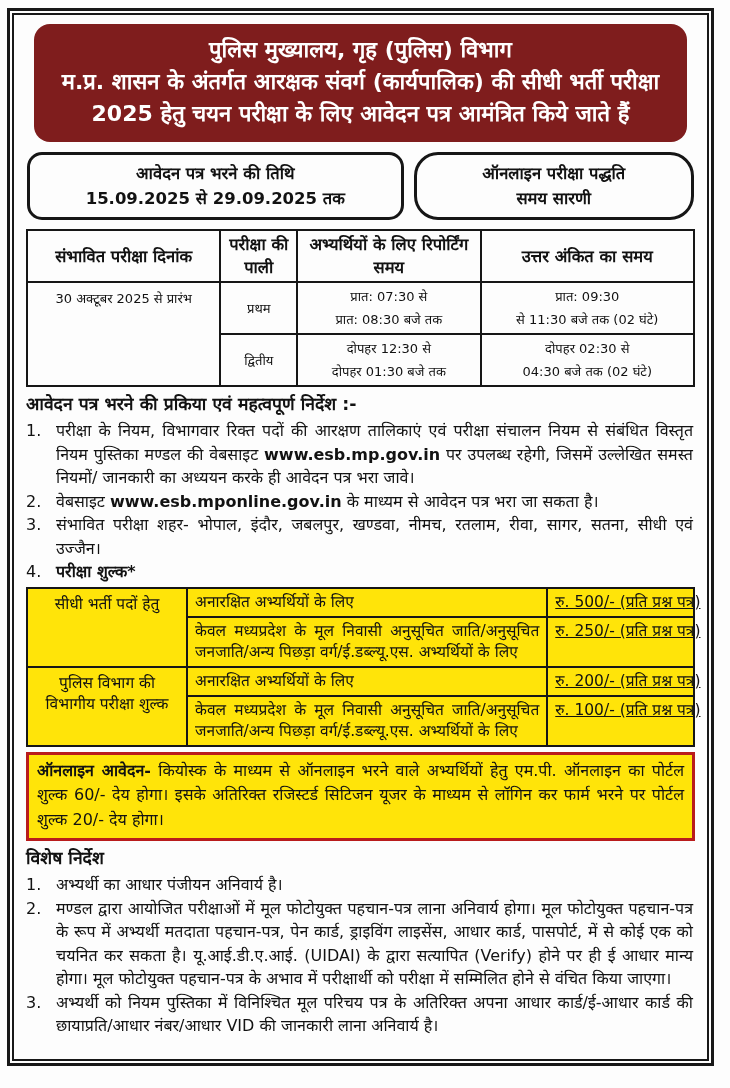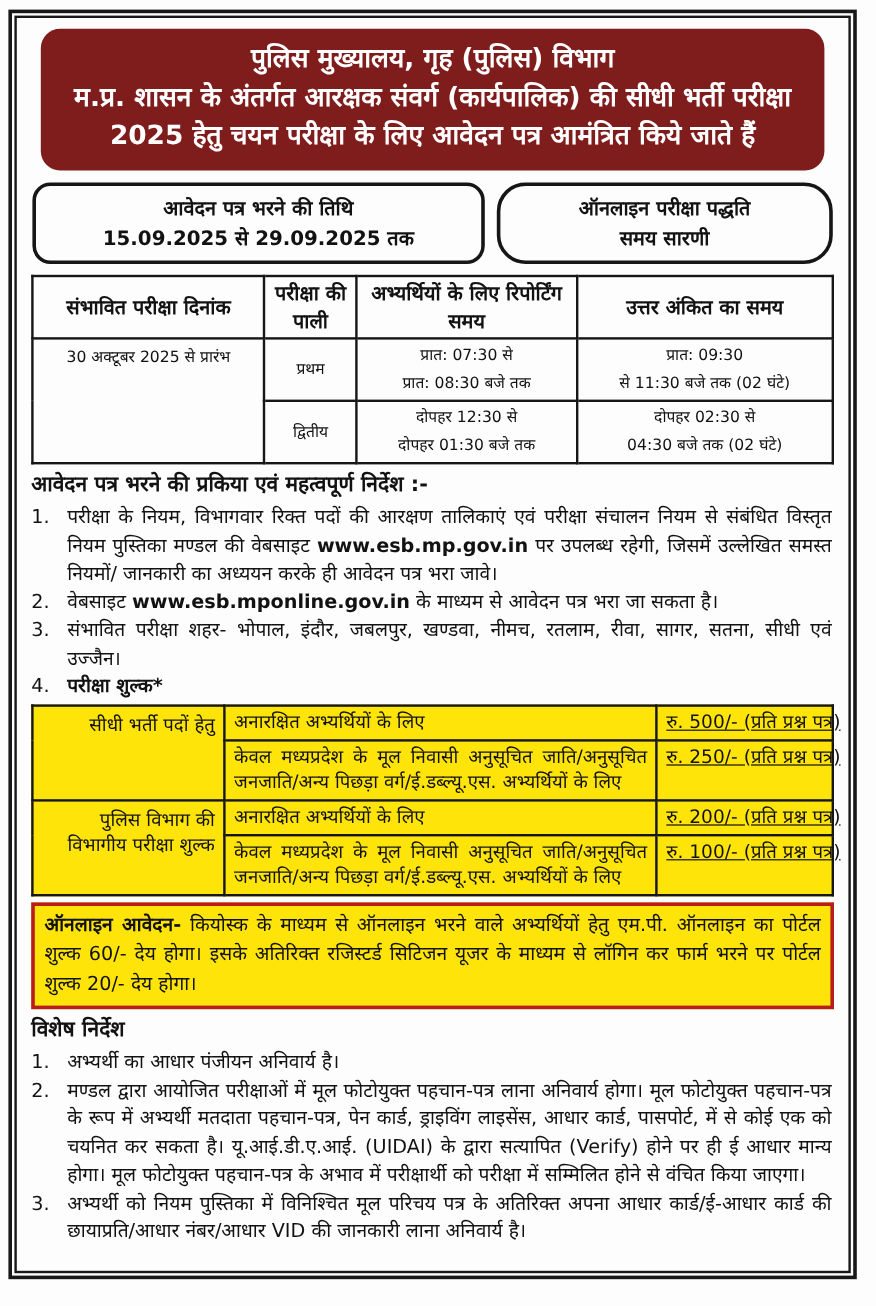--- a/index.html
+++ b/index.html
@@ -32,21 +32,21 @@
   .cell-line{display:block;}
 
   .sec-heading{font-weight:bold;font-size:17.5px;line-height:25px;margin:5px 0 2px;}
   .num-item{display:flex;font-size:16px;line-height:23.5px;}
   .num-item .num{flex:0 0 30px;}
   .num-item .itxt{flex:1;text-align:justify;padding-right:2px;}
   .b{font-weight:bold;}
 
   .fee{background:#ffe409;margin-top:3px;}
   .fee td{border:2px solid #161616;font-size:15.5px;line-height:21px;padding:3px 7px;box-sizing:border-box;}
-  .fee .g-label{width:24%;text-align:right;vertical-align:top;padding-top:5px;}
+  .fee .g-label{width:24%;text-align:center;vertical-align:top;padding-top:5px;}
   .fee .g-cat{text-align:justify;vertical-align:top;}
   .fee .g-amt{width:22%;text-align:left;vertical-align:top;white-space:nowrap;text-decoration:underline;}
 
   .online-note{
     background:#ffe409;border:3px solid #b91c1c;margin-top:5px;
     padding:4px 8px 6px;font-size:16px;line-height:24.5px;text-align:justify;box-sizing:border-box;
   }
 </style>
 </head>
 <body>

